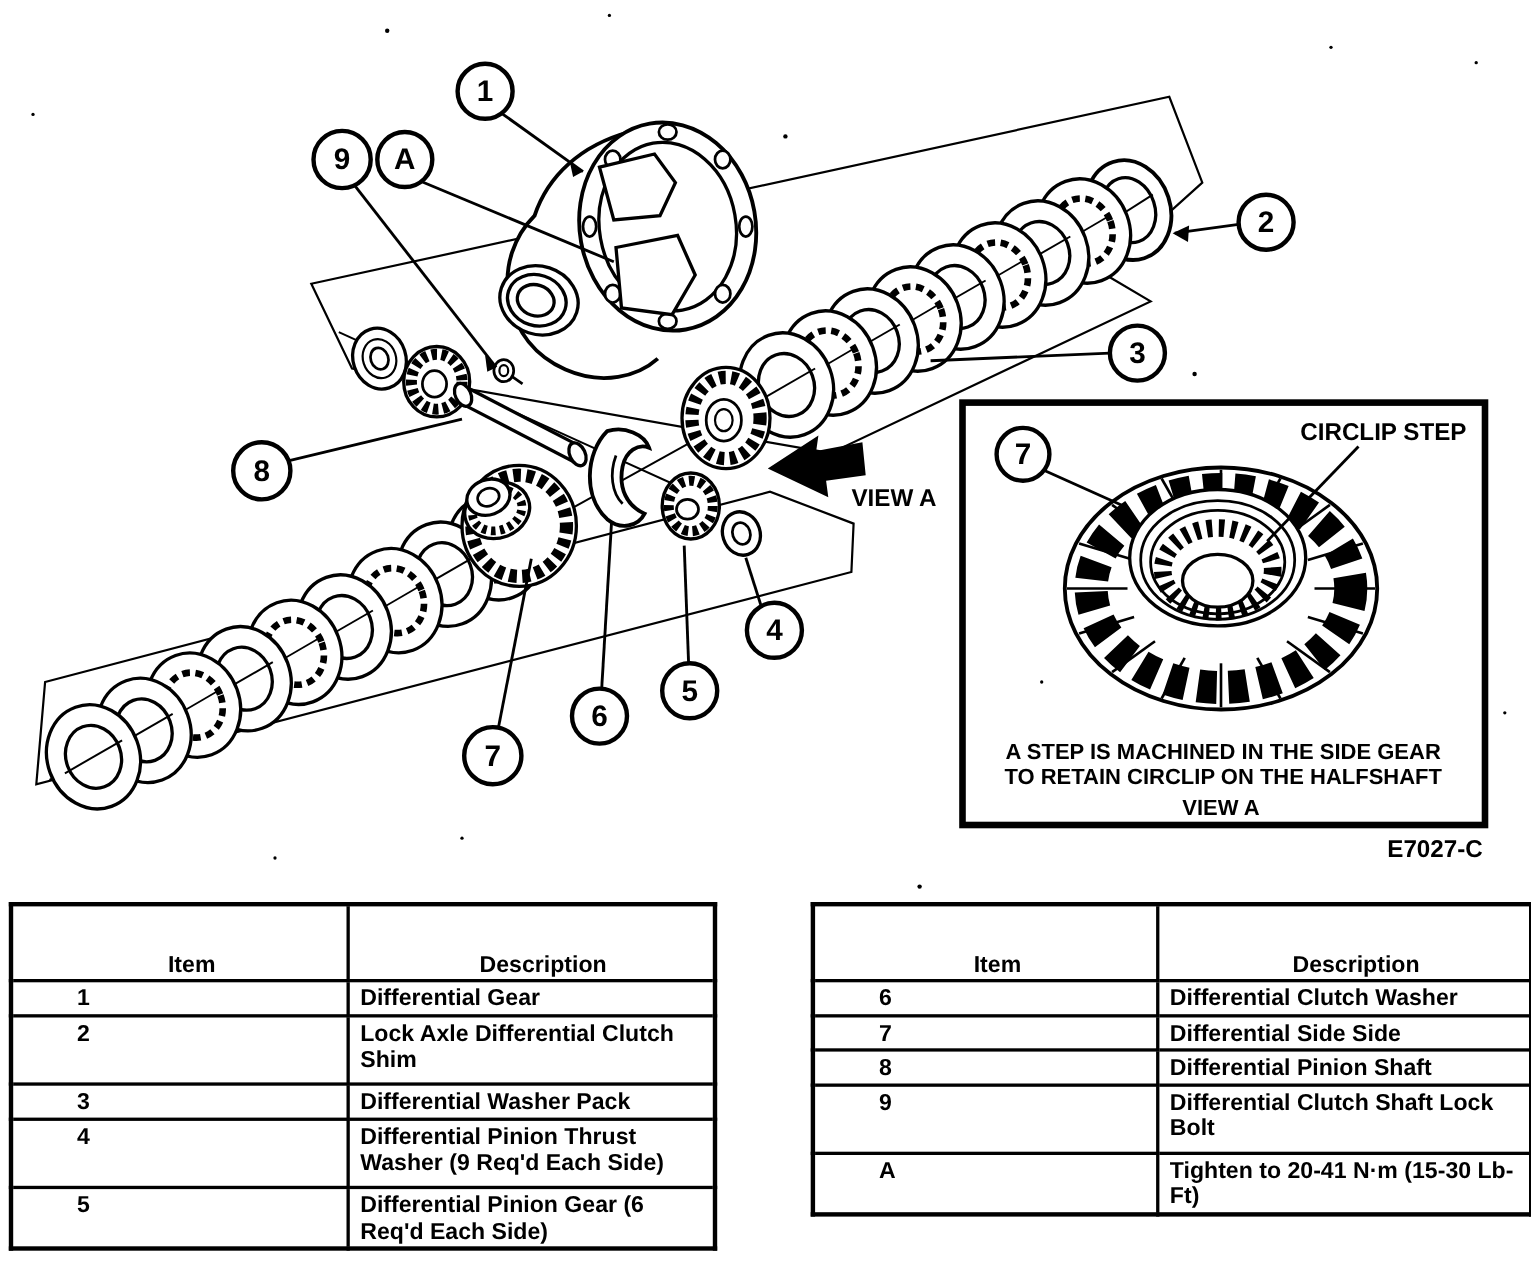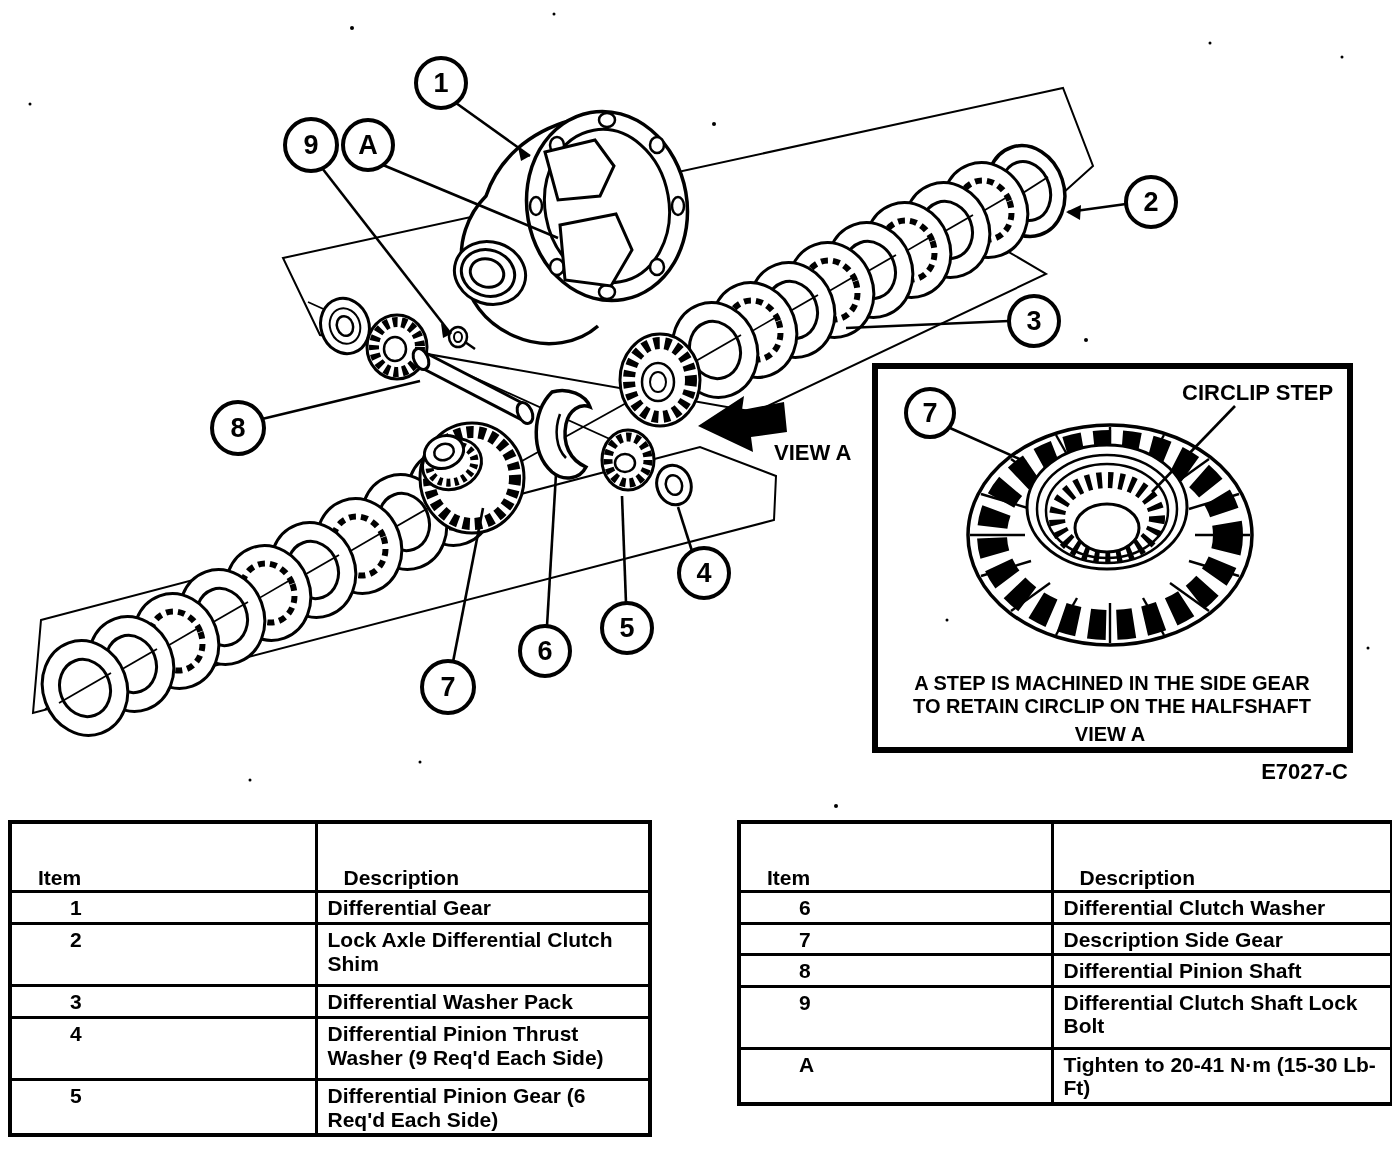--- a/index.html
+++ b/index.html
@@ -10,21 +10,21 @@
   svg text{font-family:"Liberation Sans",sans-serif;font-weight:bold;fill:#000;}
   .callout-num{font-size:27px;text-anchor:middle;}
   .fig-label{font-size:22px;}
   .inset-caption{font-size:20px;text-anchor:middle;}
   .code-label{font-size:22px;text-anchor:end;}
 
   table.parts{position:absolute;border-collapse:collapse;table-layout:fixed;
               background:#fff;border:4px solid #000;}
   table.parts th,table.parts td{border:3px solid #000;font-weight:bold;
               font-size:21px;line-height:1.12;overflow:hidden;}
-  table.parts th{vertical-align:bottom;text-align:left;height:66px;padding:0 4px 0 26px;}
+  table.parts th{vertical-align:bottom;text-align:center;height:66px;padding:0 4px 0 26px;}
   table.parts td{vertical-align:top;padding:3px 6px 2px 10px;}
   table.parts td.item-cell{padding-left:58px;}
   #table-left{left:8px;top:820px;width:640px;}
   #table-right{left:737px;top:820px;width:653px;}
   #table-left col.c-item{width:306px;} #table-left col.c-desc{width:334px;}
   #table-right col.c-item{width:313px;} #table-right col.c-desc{width:340px;}
 </style>
 </head>
 <body>
 
@@ -327,21 +327,21 @@
         <tr>
     <th>Item</th>
     <th>Description</th>
   </tr>
   <tr style="height:31px;">
     <td class="item-cell">6</td>
     <td>Differential Clutch Washer</td>
   </tr>
   <tr style="height:30px;">
     <td class="item-cell">7</td>
-    <td>Description Side Gear</td>
+    <td>Differential Side Side</td>
   </tr>
   <tr style="height:30px;">
     <td class="item-cell">8</td>
     <td>Differential Pinion Shaft</td>
   </tr>
   <tr style="height:62px;">
     <td class="item-cell">9</td>
     <td>Differential Clutch Shaft Lock Bolt</td>
   </tr>
   <tr style="height:50px;">

